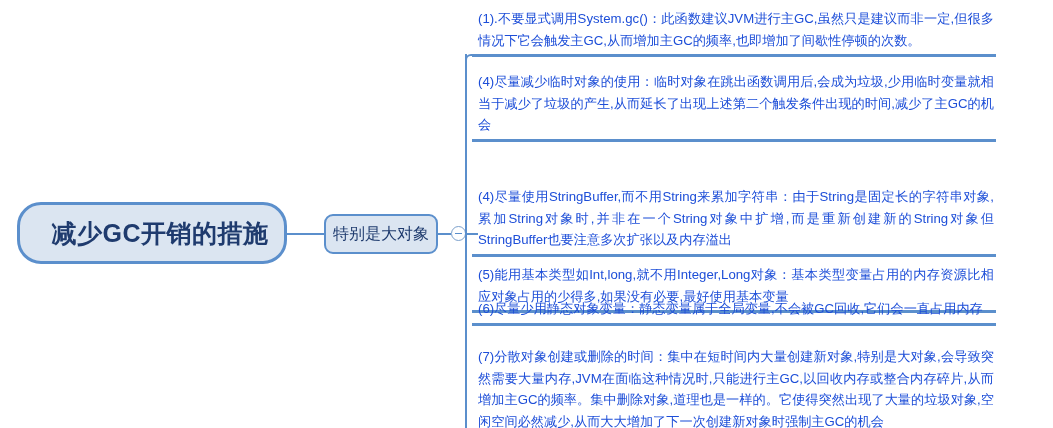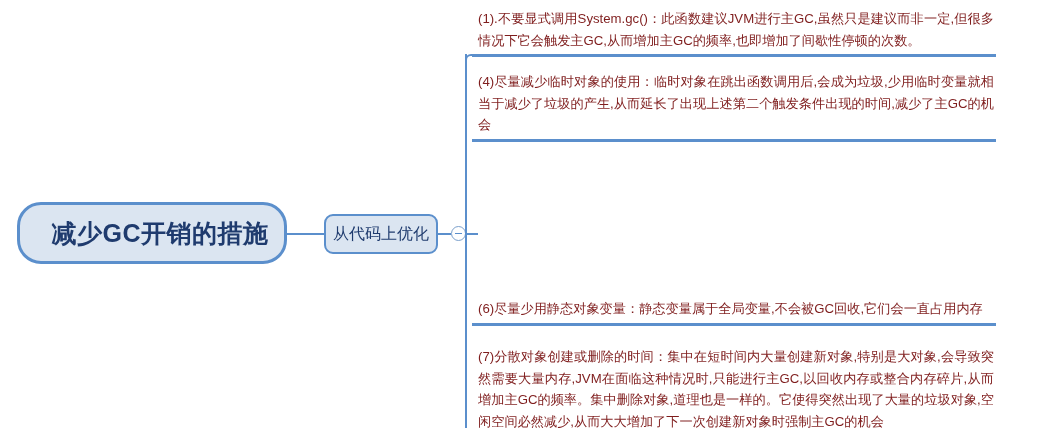--- a/index.html
+++ b/index.html
@@ -141,21 +141,21 @@
   .leaf {
     position: absolute;
     left: 472px;
     width: 524px;
     box-sizing: border-box;
   }
   .leaf .leaf-text {
     display: block;
     font-size: 13.2px;
     line-height: 21.6px;
-    color: #7f1d1d;
+    color: #1d4ed8;
     text-align: justify;
     padding: 0 2px 0 6px;
     word-break: break-word;
   }
   .leaf .leaf-underline {
     position: absolute;
     left: 0;
     width: 524px;
     height: 3px;
     background: #5b8fcc;
@@ -166,21 +166,21 @@
 
 <div id="mindmap">
 
   <div class="root-node">
     <span class="root-label">减少GC开销的措施</span>
   </div>
 
   <div class="conn-root-mid"></div>
 
   <div class="mid-node">
-    <span class="mid-label">从代码上优化</span>
+    <span class="mid-label">特别是大对象</span>
   </div>
 
   <div class="conn-mid-toggle"></div>
 
   <div class="toggle-node">
     <span class="toggle-bar"></span>
   </div>
 
   <div class="spine-stub"></div>
   <div class="spine" style="top: 54px; height: 381px;"></div>
@@ -190,21 +190,29 @@
     <span class="leaf-text">(1).不要显式调用System.gc()：此函数建议JVM进行主GC,虽然只是建议而非一定,但很多情况下它会触发主GC,从而增加主GC的频率,也即增加了间歇性停顿的次数。</span>
     <span class="leaf-underline" style="top: 46px;"></span>
   </div>
 
   <div class="leaf" id="leaf-1" style="top:71px;">
     <span class="leaf-text">(4)尽量减少临时对象的使用：临时对象在跳出函数调用后,会成为垃圾,少用临时变量就相当于减少了垃圾的产生,从而延长了出现上述第二个触发条件出现的时间,减少了主GC的机会</span>
     <span class="leaf-underline" style="top: 68px;"></span>
   </div>
 
 
-
+  <div class="leaf" id="leaf-3" style="top:186px;">
+    <span class="leaf-text">(4)尽量使用StringBuffer,而不用String来累加字符串：由于String是固定长的字符串对象,累加String对象时,并非在一个String对象中扩增,而是重新创建新的String对象但StringBuffer也要注意多次扩张以及内存溢出</span>
+    <span class="leaf-underline" style="top: 68px;"></span>
+  </div>
+
+  <div class="leaf" id="leaf-4" style="top:264px;">
+    <span class="leaf-text">(5)能用基本类型如Int,long,就不用Integer,Long对象：基本类型变量占用的内存资源比相应对象占用的少得多,如果没有必要,最好使用基本变量</span>
+    <span class="leaf-underline" style="top: 46px;"></span>
+  </div>
 
   <div class="leaf" id="leaf-5" style="top:298px;">
     <span class="leaf-text">(6)尽量少用静态对象变量：静态变量属于全局变量,不会被GC回收,它们会一直占用内存</span>
     <span class="leaf-underline" style="top: 25px;"></span>
   </div>
 
   <div class="leaf" id="leaf-6" style="top:346px;">
     <span class="leaf-text">(7)分散对象创建或删除的时间：集中在短时间内大量创建新对象,特别是大对象,会导致突然需要大量内存,JVM在面临这种情况时,只能进行主GC,以回收内存或整合内存碎片,从而增加主GC的频率。集中删除对象,道理也是一样的。它使得突然出现了大量的垃圾对象,空闲空间必然减少,从而大大增加了下一次创建新对象时强制主GC的机会</span>
 
   </div>

